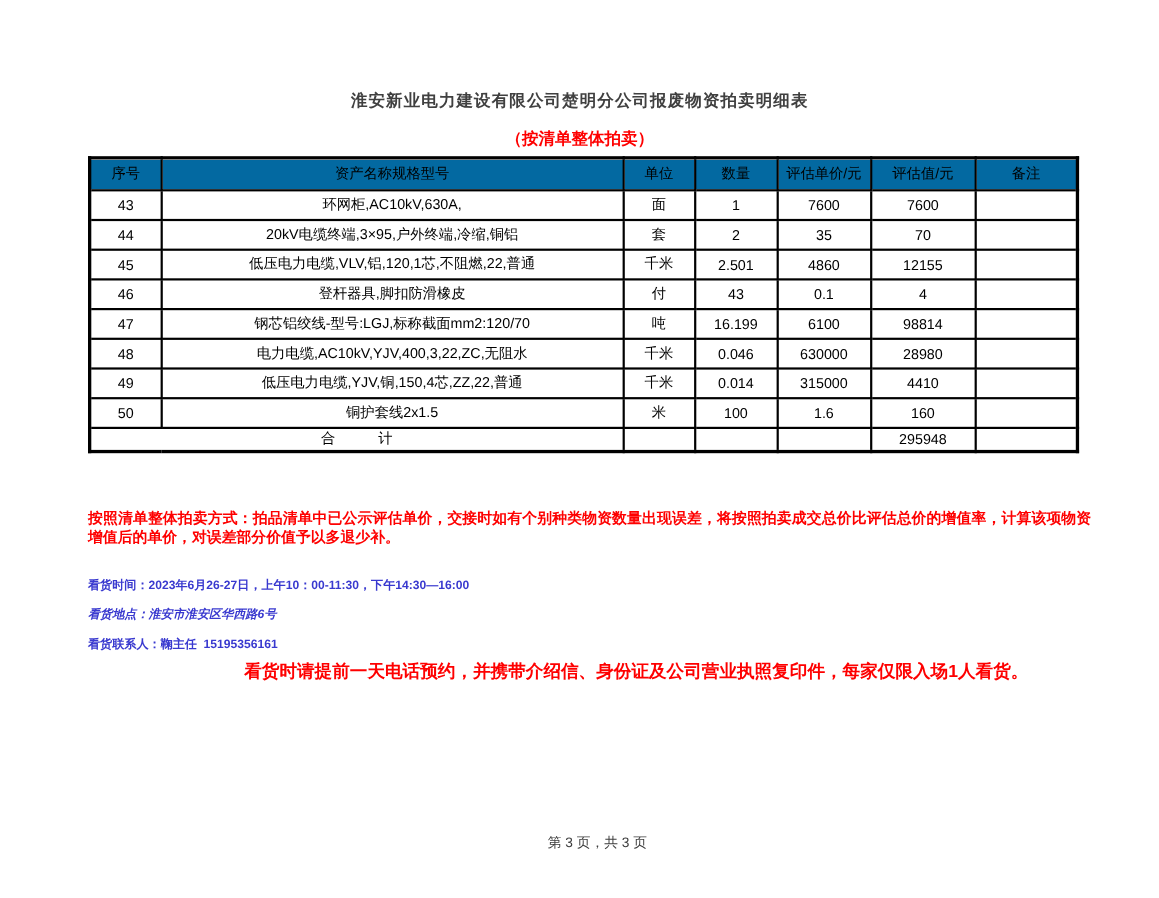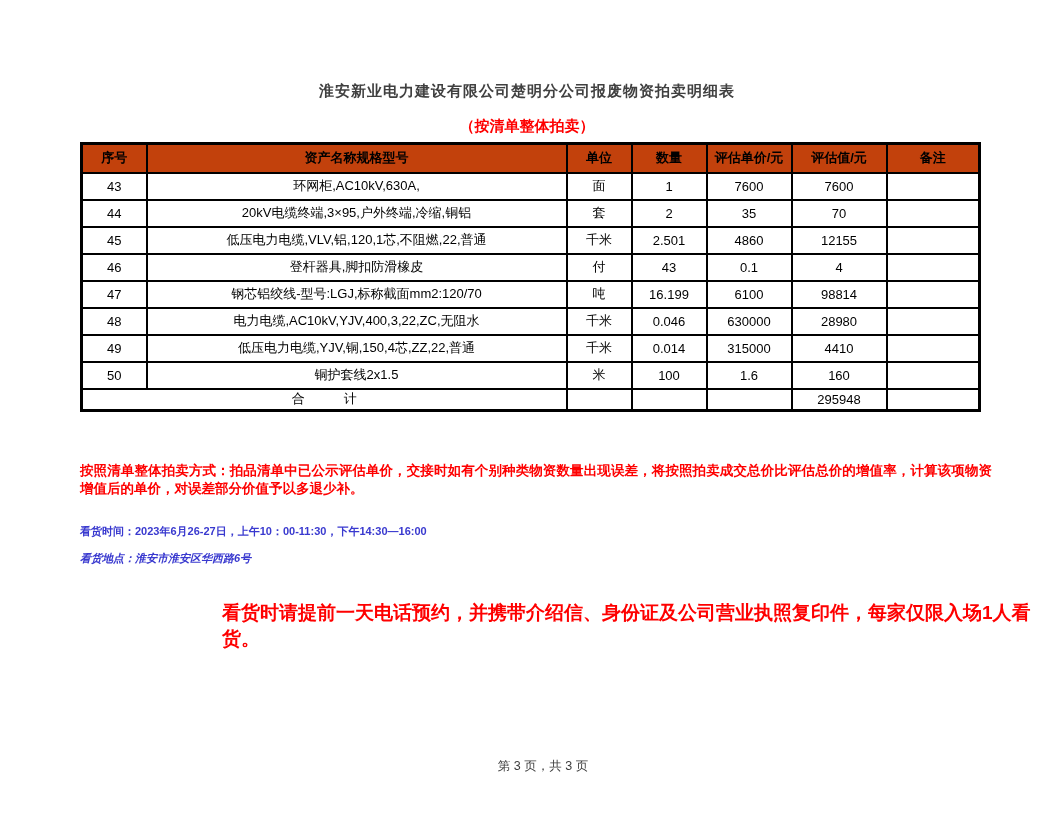--- a/index.html
+++ b/index.html
@@ -26,41 +26,41 @@
     border: 3px solid #000000;
     font-size: 13px; color: #000000;
   }
   .main-table th, .main-table td {
     border: 2px solid #000000;
     text-align: center; vertical-align: middle;
     overflow: hidden; white-space: nowrap;
     padding: 0 2px;
   }
   .main-table thead th {
-    background: #c2410c; font-weight: bold; height: 29px;
+    background: #0369a1; font-weight: normal; height: 29px;
   }
   .main-table tbody td { height: 27px; font-weight: 500; }
   .main-table tr.summary-row td { height: 22px; font-weight: 500; }
 
   .note-red {
     position: absolute; left: 80px; top: 462px; width: 912px;
     color: #fe0000; font-weight: bold; font-size: 13.5px; line-height: 18px;
     white-space: pre-wrap; text-align: justify;
   }
   .info-blue {
     position: absolute; left: 80px;
     color: #3939cf; font-weight: bold; font-size: 11px;
     white-space: pre-wrap;
   }
   .info-time { top: 524px; }
   .info-place { top: 551px; font-style: italic; }
   .info-contact { top: 578px; }
   .note-appointment {
     position: absolute; left: 222px; top: 600px;
-    color: #fe0000; font-weight: bold; font-size: 19px;
+    color: #fe0000; font-weight: bold; font-size: 16px;
     white-space: pre-wrap;
   }
   .page-footer {
     position: absolute; top: 758px; left: 0; width: 100%;
     text-align: center; font-size: 12.5px; color: #3d3d3d;
     white-space: pre-wrap;
     padding-left: 32px;
   }
 </style>
 </head>
@@ -173,18 +173,19 @@
           <td>295948</td>
           <td></td>
         </tr>
       </tbody>
   </table>
 
   <div class="note-red">按照清单整体拍卖方式：拍品清单中已公示评估单价，交接时如有个别种类物资数量出现误差，将按照拍卖成交总价比评估总价的增值率，计算该项物资增值后的单价，对误差部分价值予以多退少补。</div>
 
   <div class="info-blue info-time">看货时间：2023年6月26-27日，上午10：00-11:30，下午14:30—16:00</div>
   <div class="info-blue info-place">看货地点：淮安市淮安区华西路6号</div>
+  <div class="info-blue info-contact">看货联系人：鞠主任  15195356161</div>
 
   <div class="note-appointment">看货时请提前一天电话预约，并携带介绍信、身份证及公司营业执照复印件，每家仅限入场1人看货。</div>
 
   <div class="page-footer">第 3 页，共 3 页</div>
 
 </div>
 
 </body></html>

